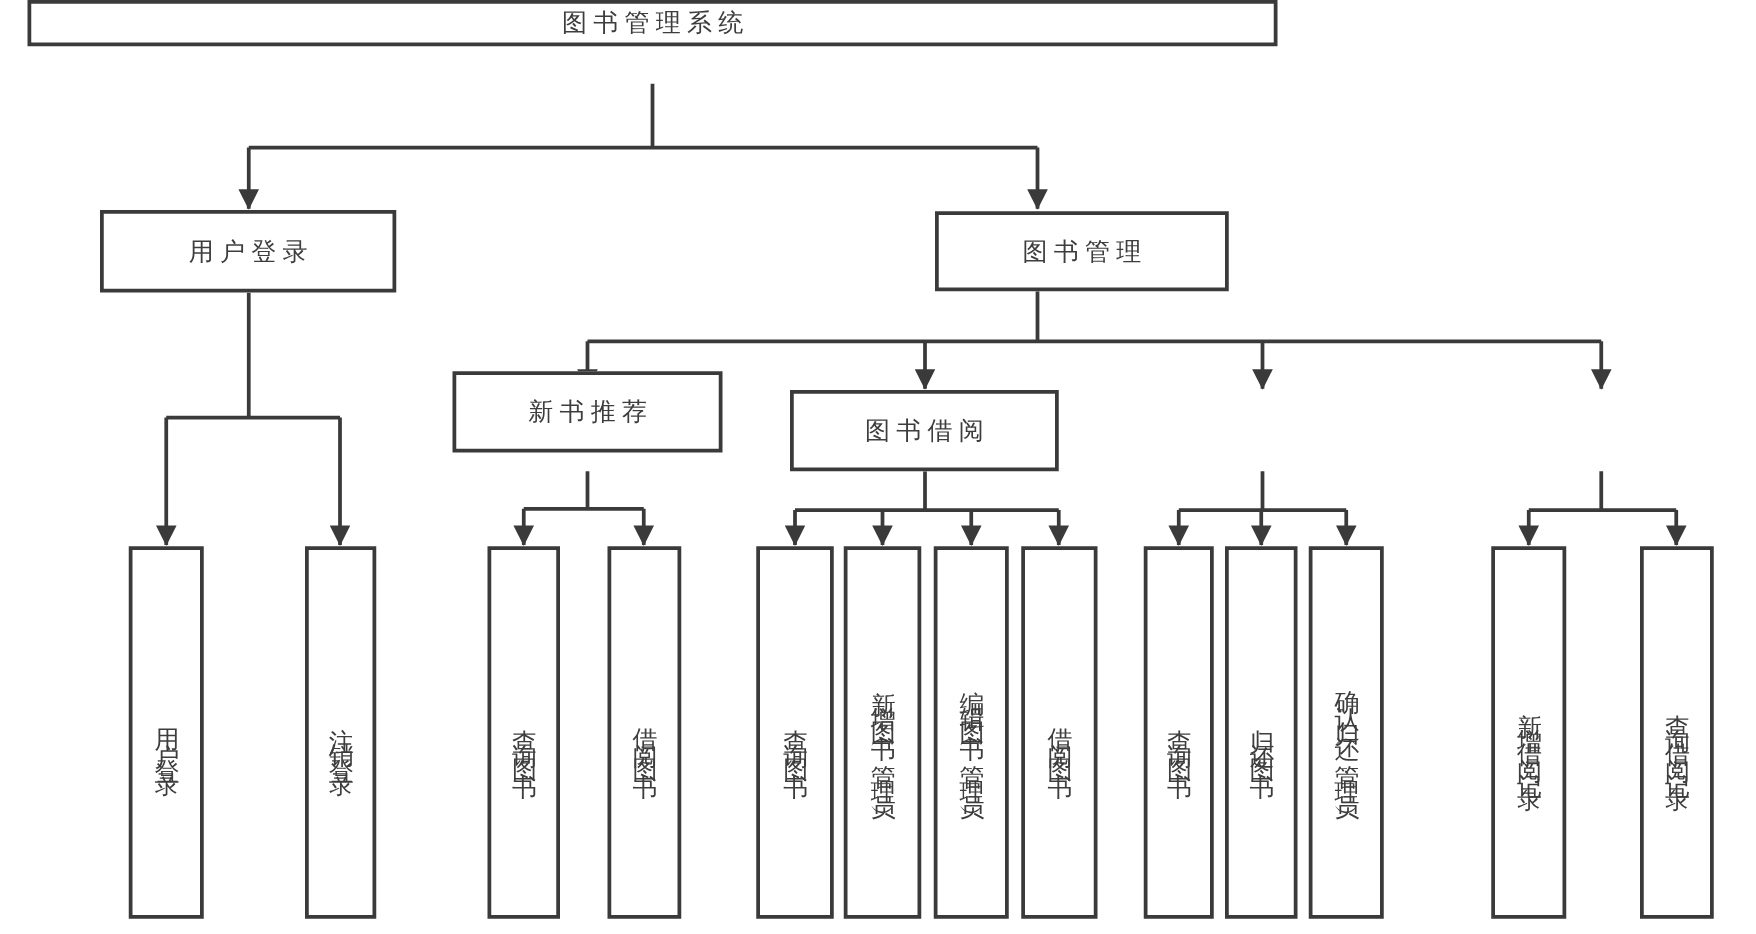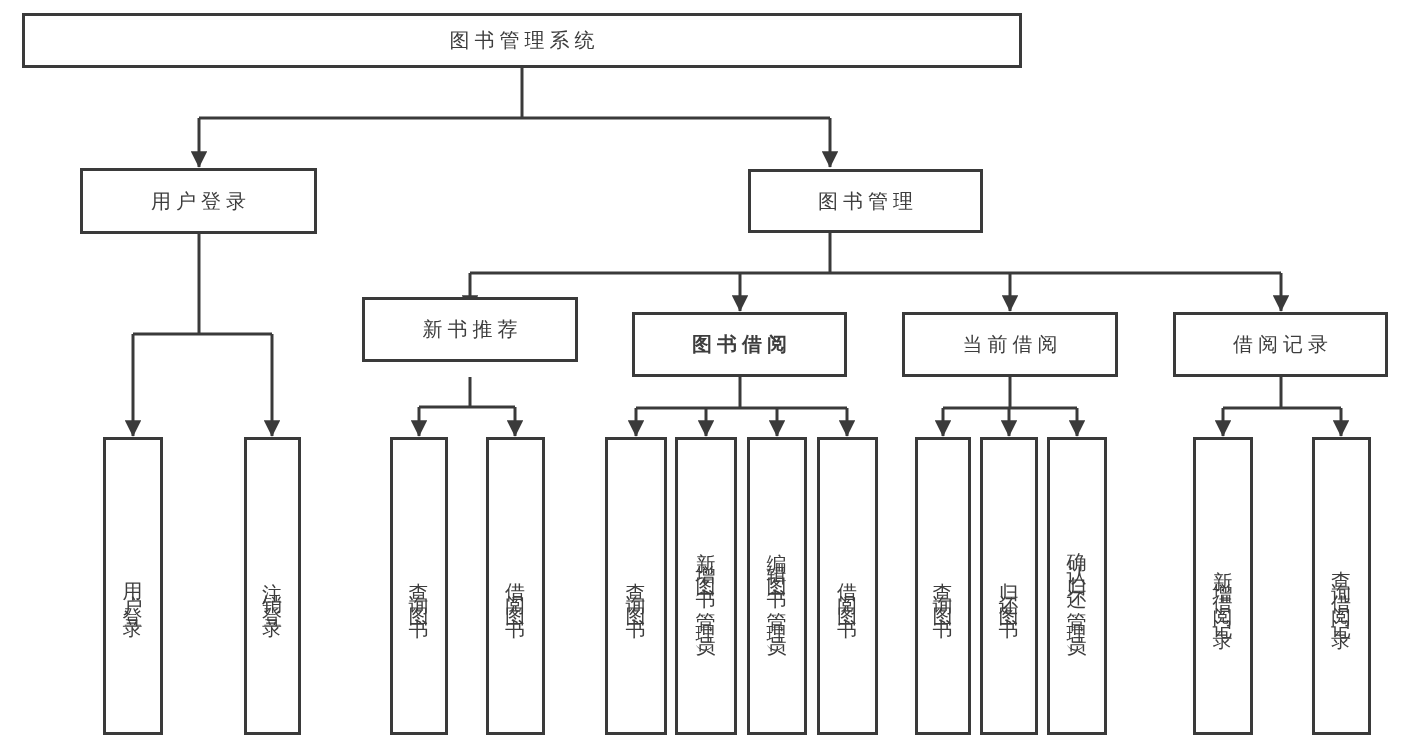--- a/index.html
+++ b/index.html
@@ -115,29 +115,27 @@
       <path d="M1009,408 V436" marker-end="url(#arrow)"></path>
       <path d="M1077,408 V436" marker-end="url(#arrow)"></path>
 
       <path d="M1281,377 V408"></path>
       <path d="M1223,408 H1341"></path>
       <path d="M1223,408 V436" marker-end="url(#arrow)"></path>
       <path d="M1341,408 V436" marker-end="url(#arrow)"></path>
     </g>
   </svg>
 
-  <div class="box hbox" style="left:22px; top:13px; width:1000px; height:55px;">图书管理系统</div>
+  <div class="box hbox" style="left:22px; top:0; width:1000px; height:37px;">图书管理系统</div>
 
   <div class="box hbox" style="left:80px; top:168px; width:237px; height:66px;">用户登录</div>
   <div class="box hbox" style="left:712px; top:169px; width:235px; height:64px;margin-left:36px;">图书管理</div>
 
   <div class="box hbox" style="left:362px; top:297px; width:216px; height:65px;">新书推荐</div>
-  <div class="box hbox" style="left:632px; top:312px; width:215px; height:65px;font-weight:bold;">图书借阅</div>
-  <div class="box hbox" style="left:902px; top:312px; width:216px; height:65px;">当前借阅</div>
-  <div class="box hbox" style="left:1173px; top:312px; width:215px; height:65px;">借阅记录</div>
+  <div class="box hbox" style="left:632px; top:312px; width:215px; height:65px;">图书借阅</div>
 
   <div class="box vbox" style="left:103px; top:437px; width:60px; height:298px;">用户登录</div>
   <div class="box vbox" style="left:244px; top:437px; width:57px; height:298px;">注销登录</div>
 
   <div class="box vbox" style="left:390px; top:437px; width:58px; height:298px;">查询图书</div>
   <div class="box vbox" style="left:486px; top:437px; width:59px; height:298px;">借阅图书</div>
 
   <div class="box vbox" style="left:605px; top:437px; width:62px; height:298px;">查询图书</div>
   <div class="box vbox" style="left:675px; top:437px; width:62px; height:298px;">新增图书（管理员）</div>
   <div class="box vbox" style="left:747px; top:437px; width:60px; height:298px;">编辑图书（管理员）</div>

